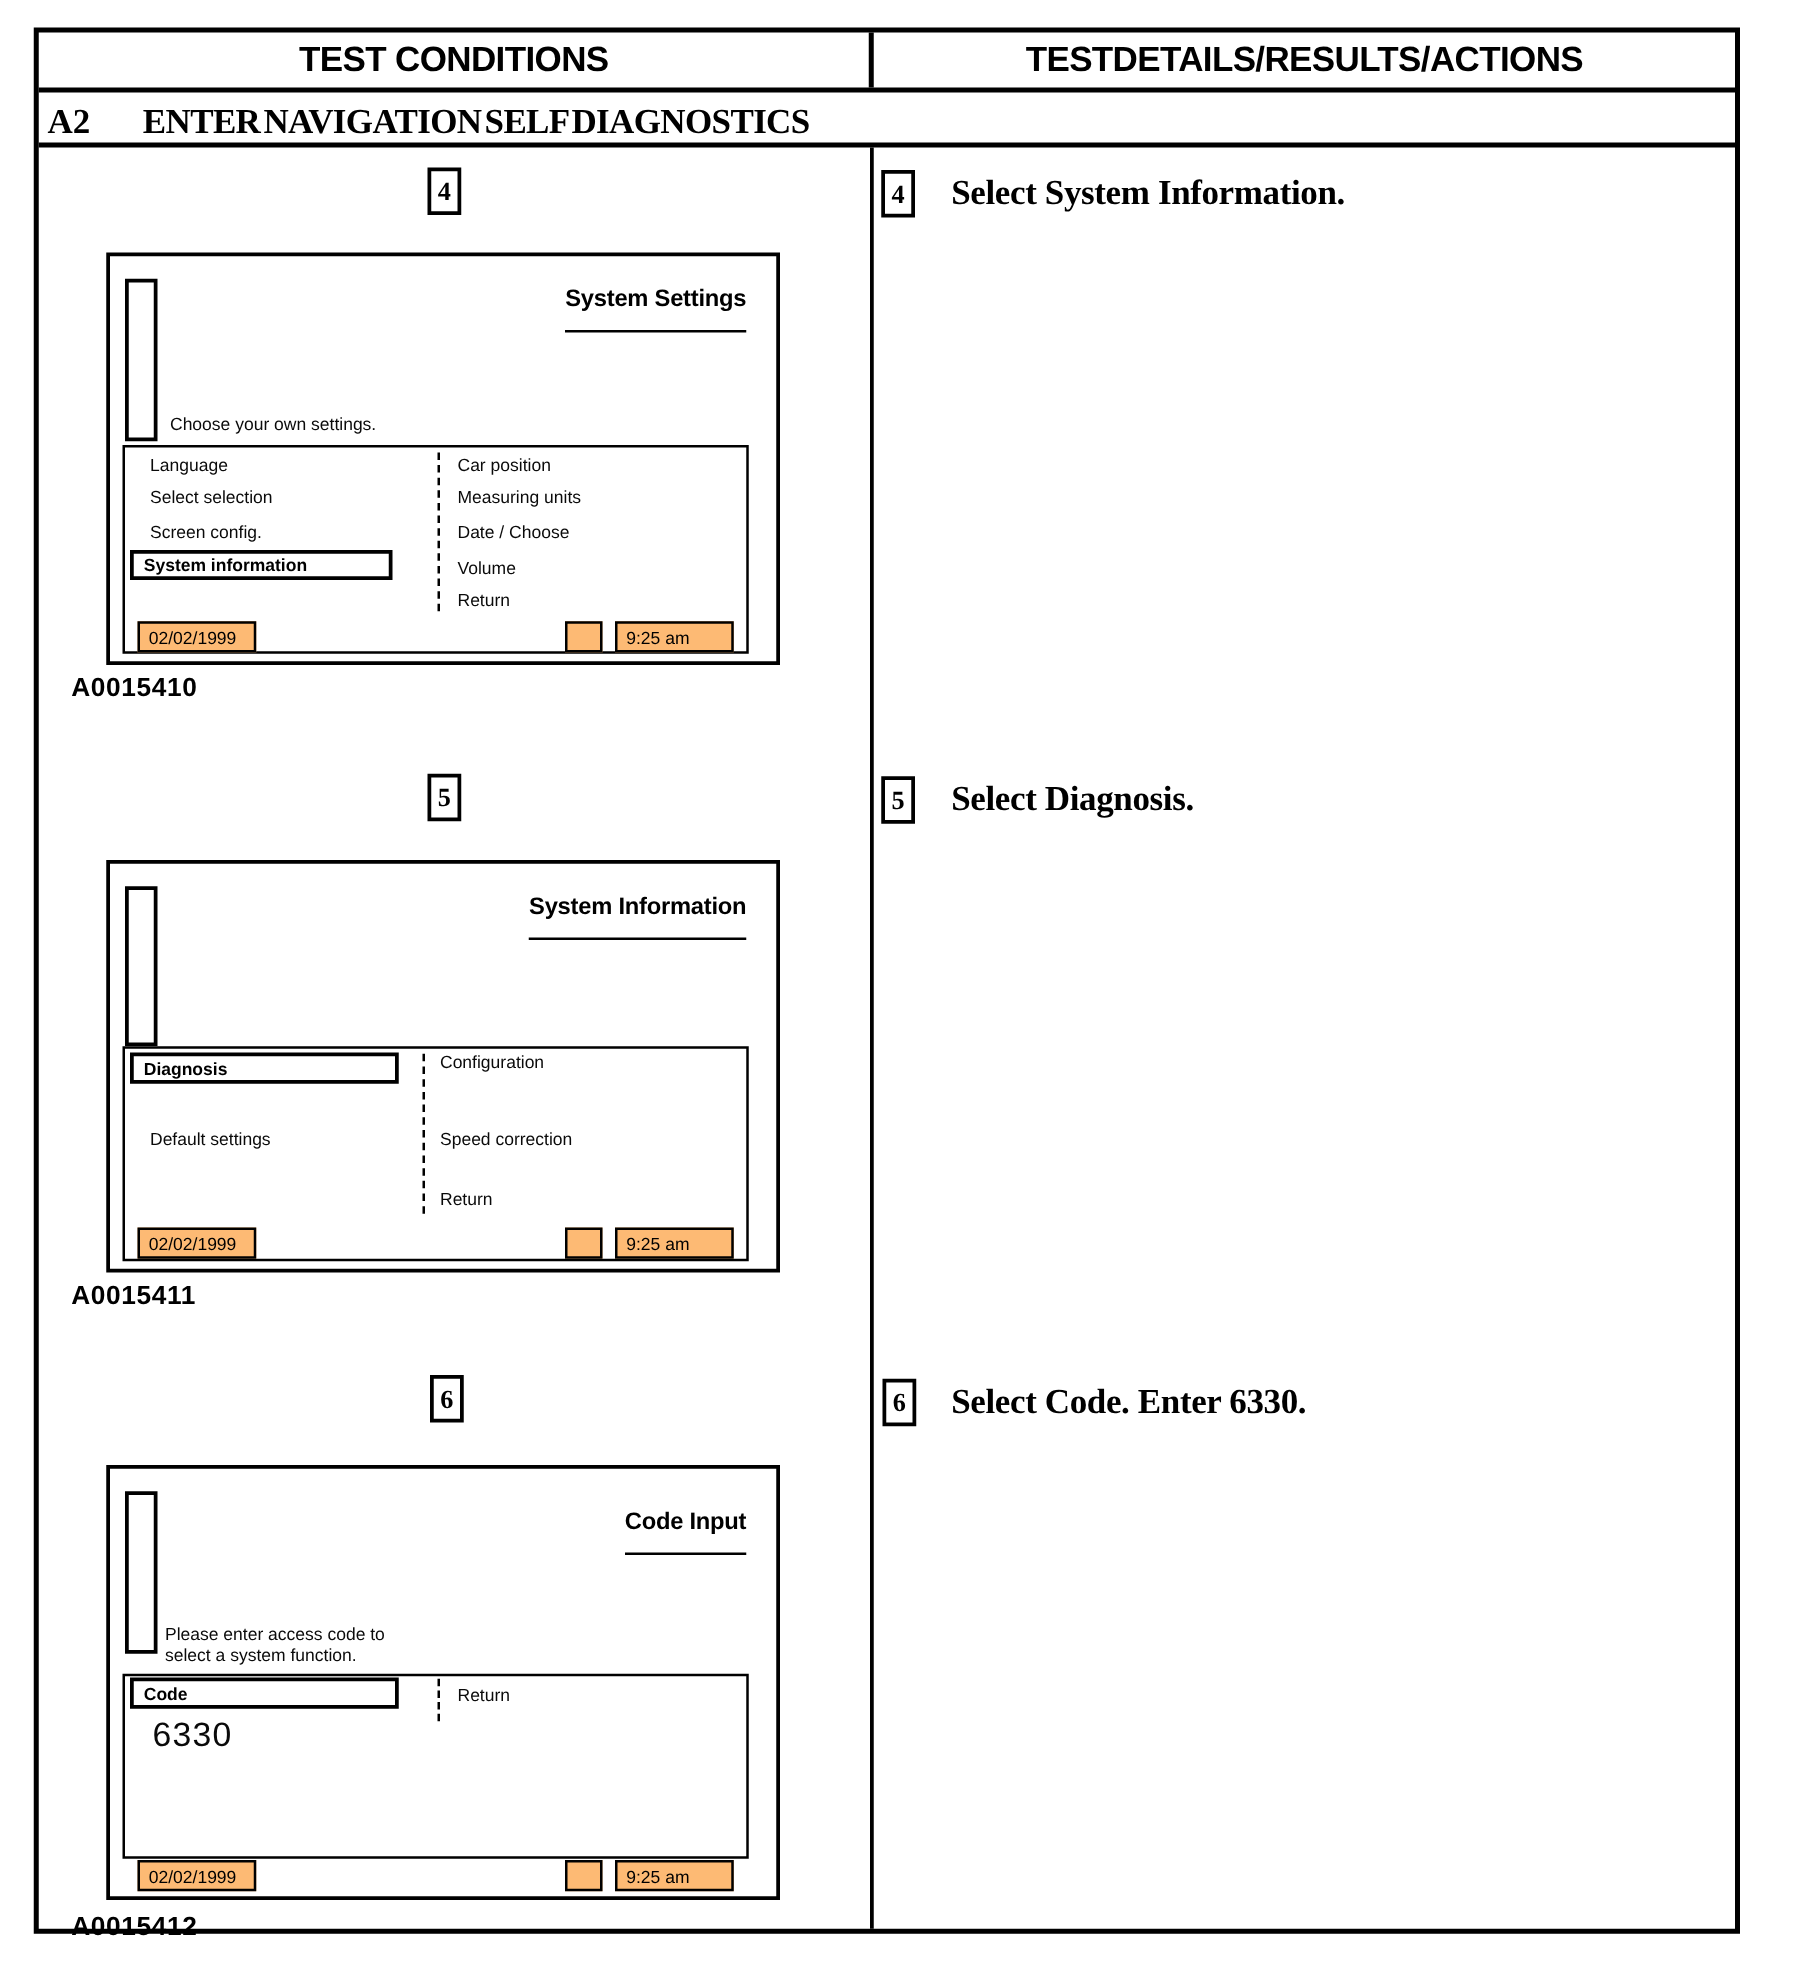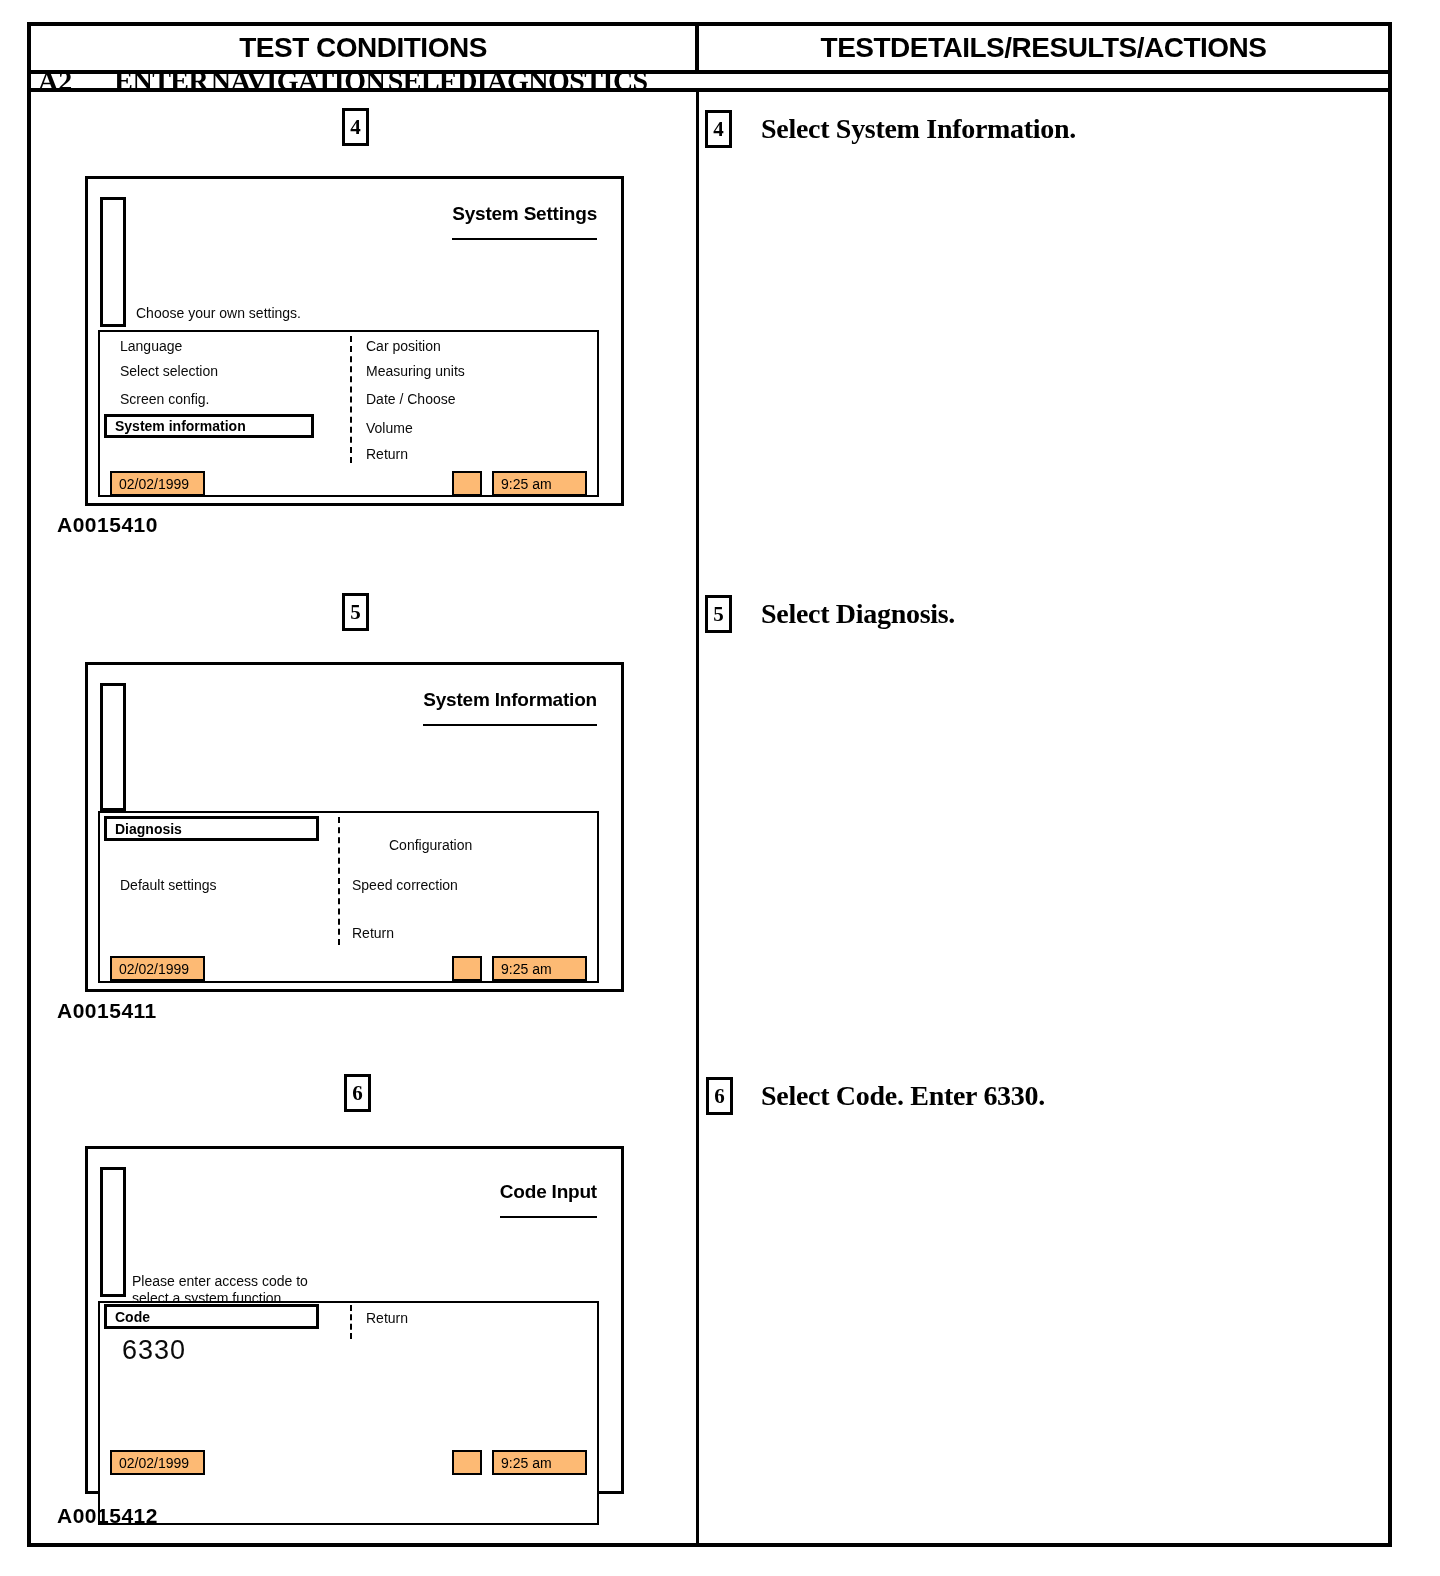--- a/index.html
+++ b/index.html
@@ -16,22 +16,22 @@
   }
   .header-row { display:flex; height:48px; border-bottom:4px solid #000; }
   .hcell {
     display:flex; align-items:center; justify-content:center;
     font-family:"Liberation Sans", sans-serif; font-weight:bold;
     font-size:28px; letter-spacing:-0.5px;
   }
   .hcell-left { width:668px; border-right:4px solid #000; }
   .hcell-right { flex:1; }
   .section-row {
-    height:18px; border-bottom:4px solid #000;
-    display:flex; align-items:center; padding-left:7px;
+    height:44px; border-bottom:4px solid #000;
+    display:flex; align-items:flex-end; padding-left:7px;
     font-family:"Liberation Serif", serif; font-weight:bold; font-size:28px;
   }
   .section-id { margin-right:42px; letter-spacing:0; }
   .section-title { letter-spacing:-0.5px; word-spacing:-4px; }
   .content { flex:1; display:flex; }
   .col-left { width:668px; border-right:3px solid #000; position:relative; }
   .col-right { flex:1; position:relative; }
 
   .stepbox {
     position:absolute; width:27px; height:38px; border:3px solid #000;
@@ -124,40 +124,40 @@
           <span>5</span>
         </div>
 
         <div class="screen" style="left:54px; top:570px; height:330px;">
           <div class="vrect" style="left:12px; top:18px; width:26px; height:128px;"></div>
           <div class="scr-title" style="right:24px; top:24px;">System Information</div>
           <div class="menu" style="left:10px; top:146px; width:501px; height:172px;">
             <div class="vdash" style="left:238px; top:4px; height:128px;"></div>
             <div class="hl-item" style="left:4px; top:3px; width:215px; height:25px;">Diagnosis</div>
             <div class="mi" style="left:20px; top:64px;">Default settings</div>
-            <div class="mi" style="left:252px; top:24px;margin-left:37px;">Configuration</div>
+            <div class="mi" style="left:252px; top:2px;">Configuration</div>
             <div class="mi" style="left:252px; top:64px;">Speed correction</div>
             <div class="mi" style="left:252px; top:112px;">Return</div>
             <div class="stbox" style="left:10px; top:143px; width:95px; height:25px;">02/02/1999</div>
             <div class="stbox" style="left:352px; top:143px; width:30px; height:25px;"></div>
             <div class="stbox" style="left:392px; top:143px; width:95px; height:25px;">9:25 am</div>
           </div>
         </div>
         <div class="fig-label" style="left:26px; top:907px;">A0015411</div>
 
         <div class="stepbox" style="left:313px; top:982px;">
           <span>6</span>
         </div>
 
         <div class="screen" style="left:54px; top:1054px; height:348px;">
           <div class="vrect" style="left:12px; top:18px; width:26px; height:130px;"></div>
           <div class="scr-title" style="right:24px; top:32px;">Code Input</div>
           <div class="scr-caption" style="left:44px; top:124px;">Please enter access code to</div>
           <div class="scr-caption" style="left:44px; top:141px;">select a system function.</div>
-          <div class="menu" style="left:10px; top:152px; width:501px; height:224px;padding-left:40px;">
+          <div class="menu" style="left:10px; top:164px; width:501px; height:148px;padding-left:40px;">
             <div class="vdash" style="left:250px; top:2px; height:34px;"></div>
             <div class="hl-item" style="left:4px; top:1px; width:215px; height:25px;">Code</div>
             <div class="mi" style="left:266px; top:7px;">Return</div>
             <div class="code-value" style="left:22px; top:32px;">6330</div>
             <div class="stbox" style="left:10px; top:147px; width:95px; height:25px;">02/02/1999</div>
             <div class="stbox" style="left:352px; top:147px; width:30px; height:25px;"></div>
             <div class="stbox" style="left:392px; top:147px; width:95px; height:25px;">9:25 am</div>
           </div>
         </div>
         <div class="fig-label" style="left:26px; top:1412px;">A0015412</div>

